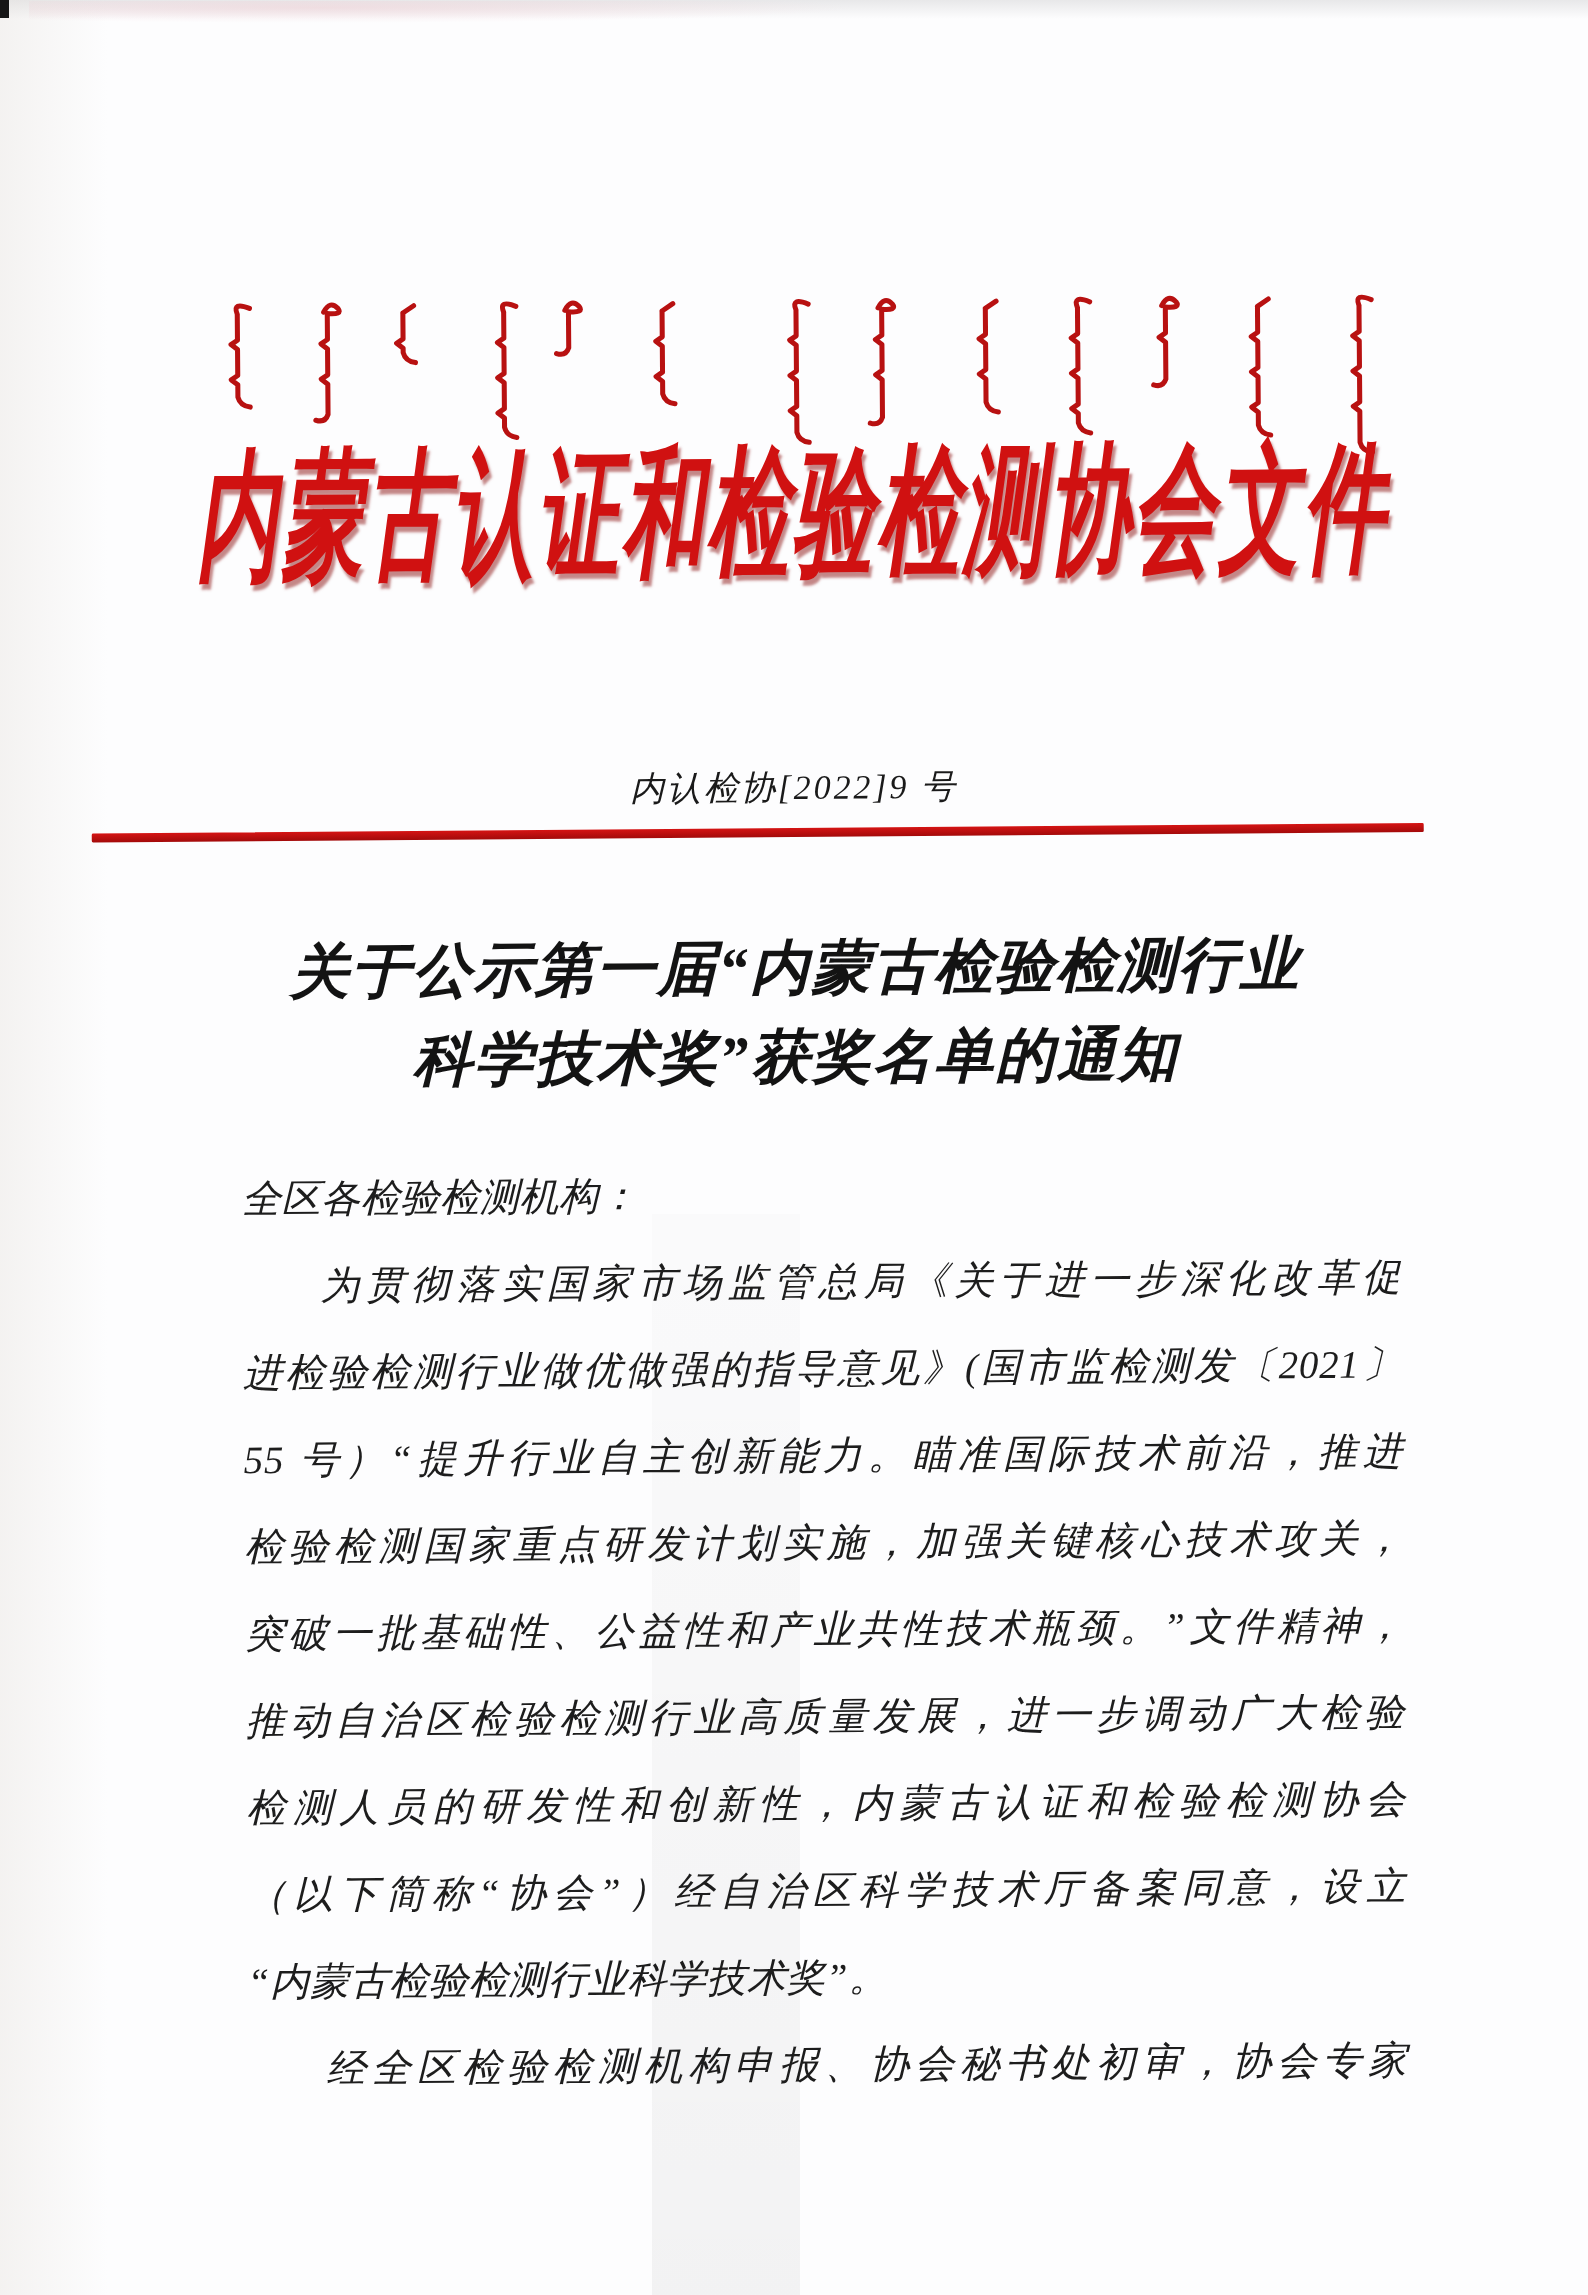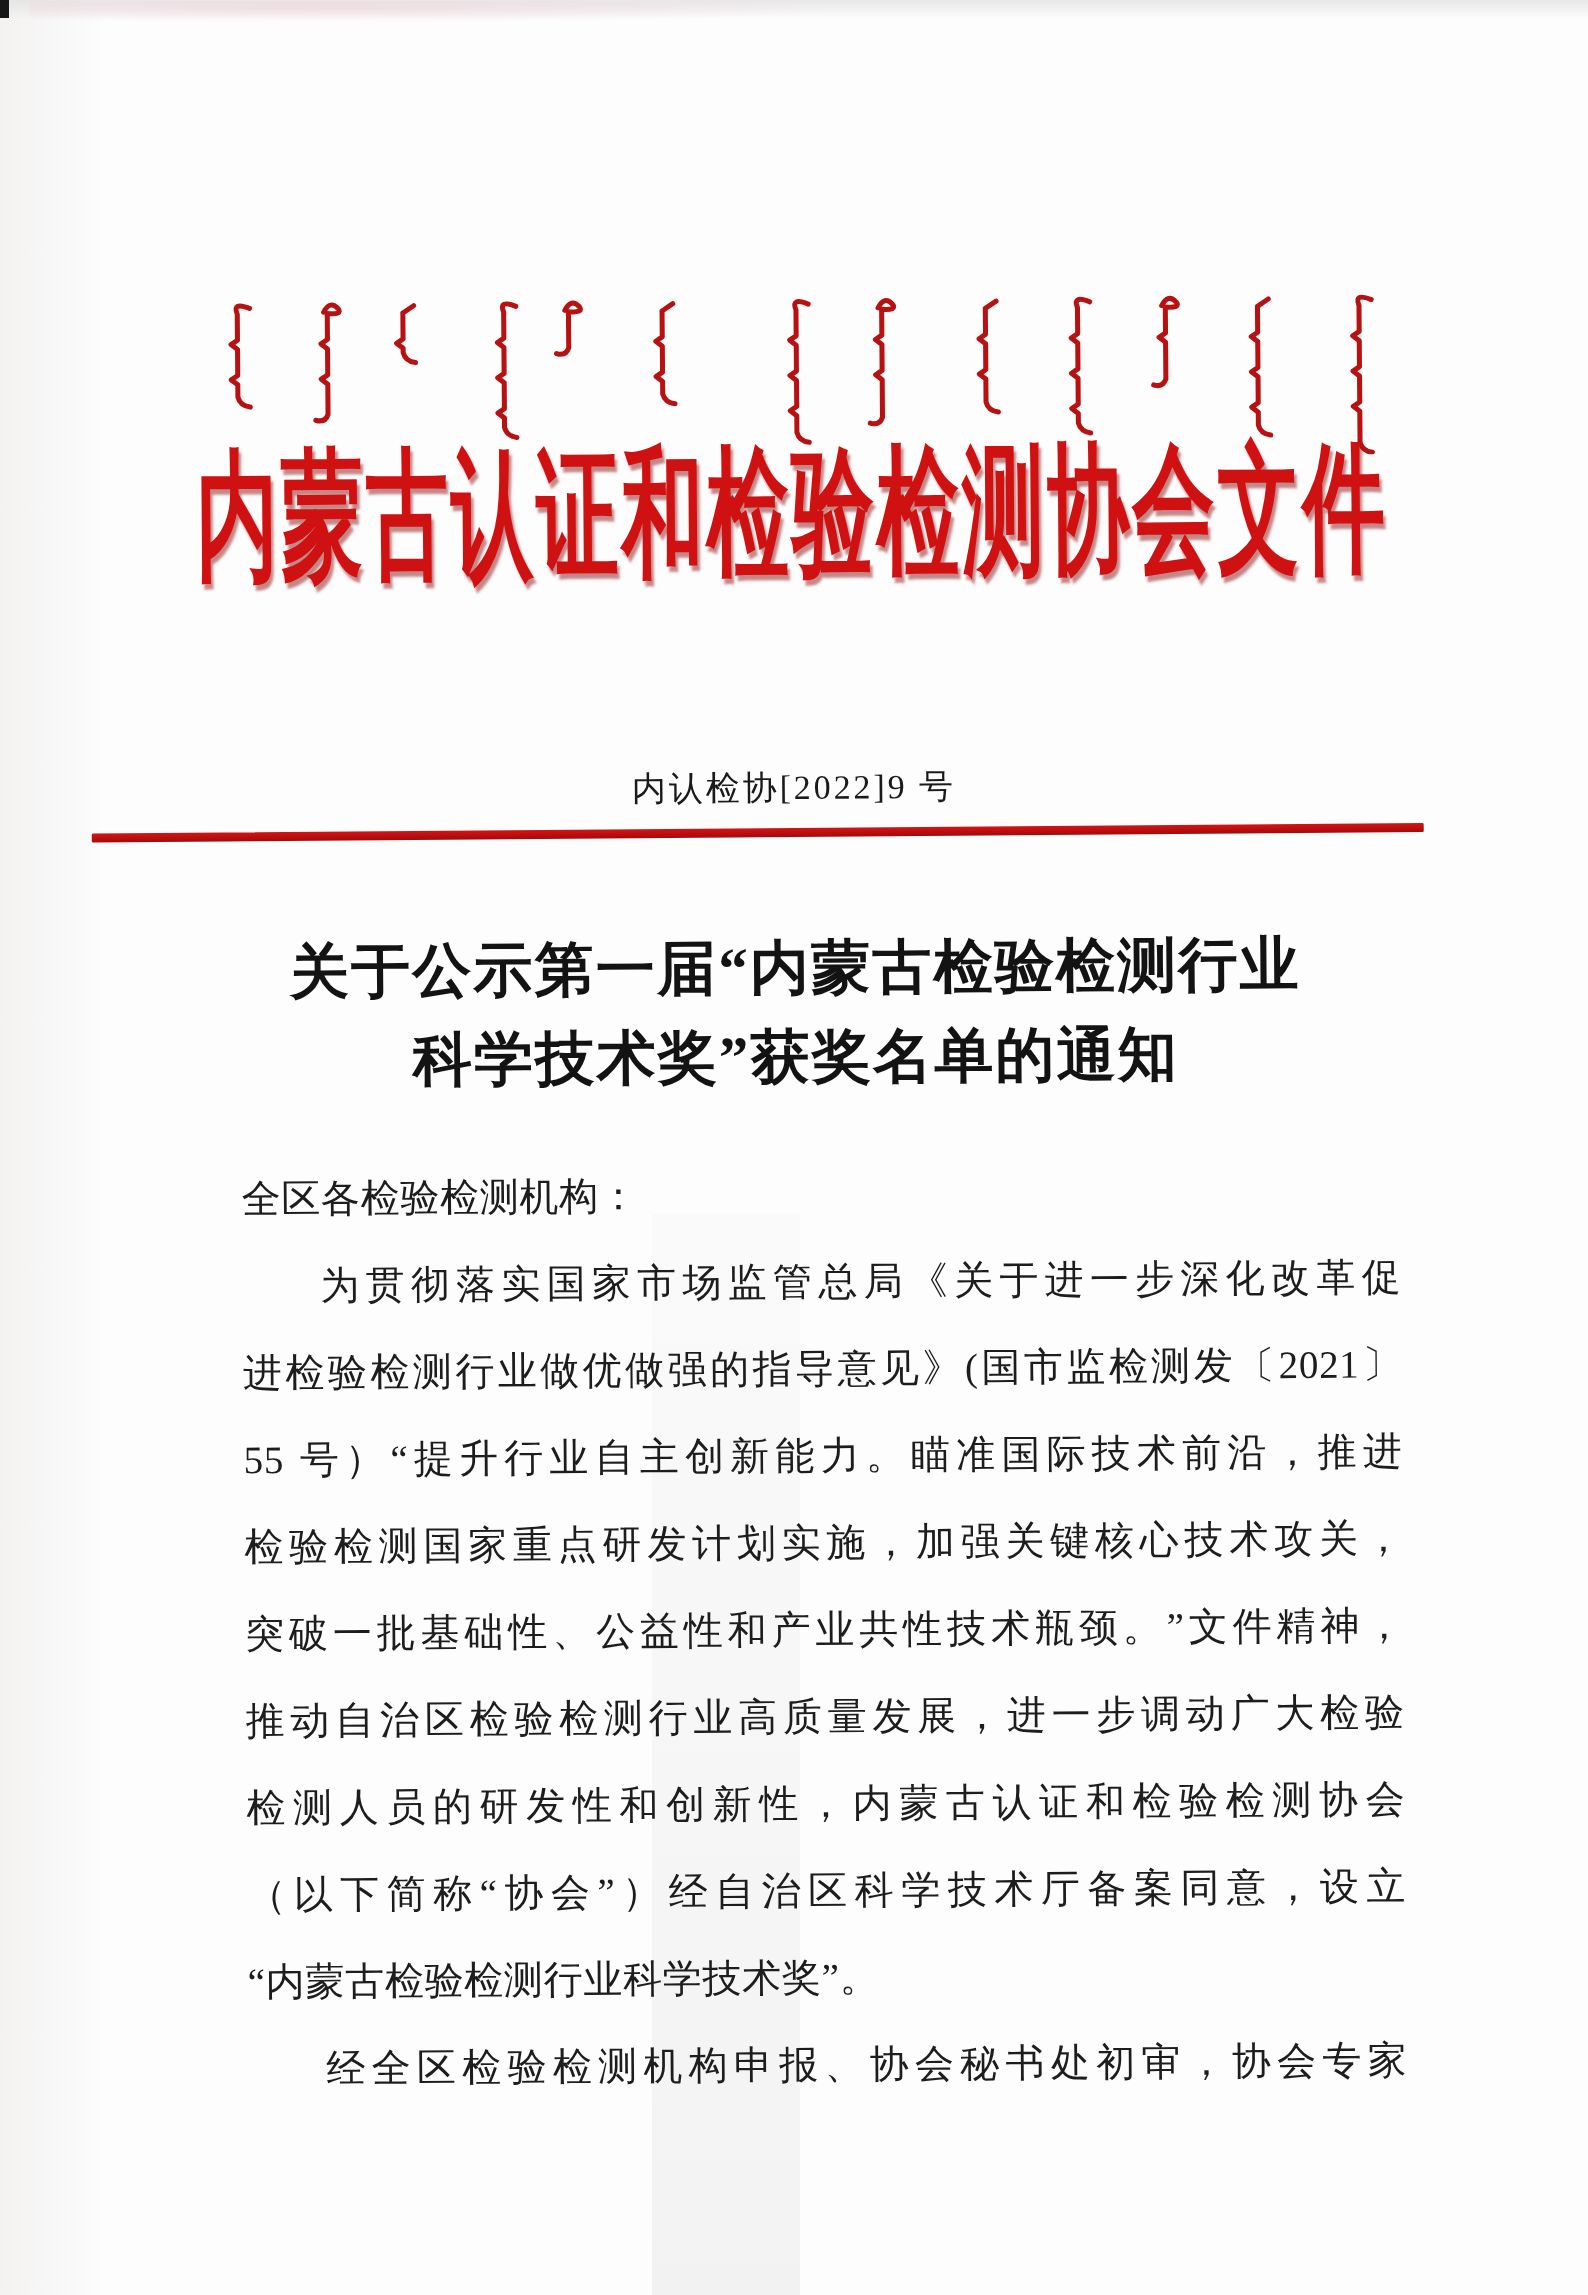--- a/index.html
+++ b/index.html
@@ -3,20 +3,21 @@
 <meta charset="utf-8">
 <style>
   html, body { margin: 0; padding: 0; background: #ffffff; }
   .page {
     position: relative;
     width: 1589px;
     height: 2295px;
     background: #fdfdfe;
     overflow: hidden;
     font-family: "Liberation Serif", "DejaVu Serif", serif;
+    font-style: italic;
   }
   
   .edge-tint {
     position: absolute; inset: 0; pointer-events: none;
     background:
       linear-gradient(to right, rgba(228,224,219,0.38) 0px, rgba(255,255,255,0) 108px),
       linear-gradient(to bottom, rgba(214,214,216,0.55) 0px, rgba(255,255,255,0) 19px);
   }
   .top-smudge {
     position: absolute; top: 1.4px; left: 29px; width: 829px; height: 21.6px;

